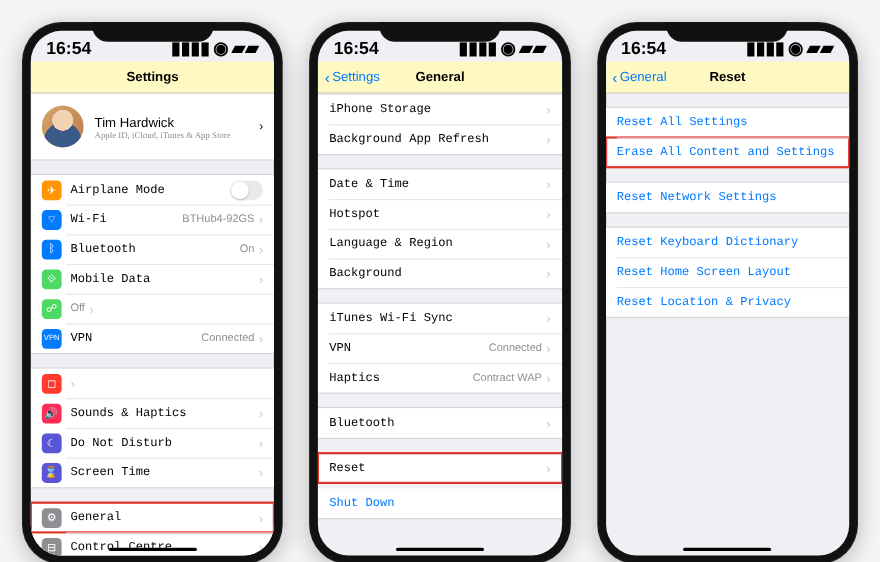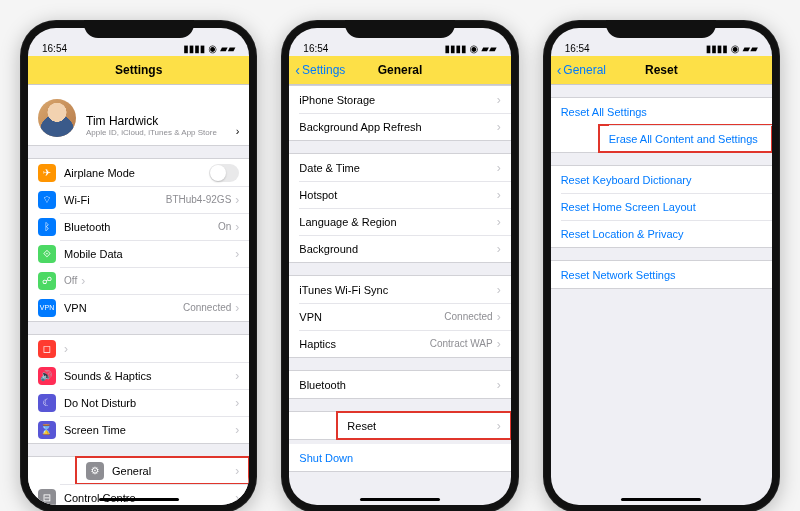--- a/index.html
+++ b/index.html
@@ -37,27 +37,27 @@
     border-bottom-left-radius: 14px;
     border-bottom-right-radius: 14px;
     z-index: 10;
   }
   .statusbar {
     height: 26px;
     display: flex;
     justify-content: space-between;
     align-items: flex-end;
     padding: 0 14px 2px;
-    font-size: 10px;
-    font-weight: 400;
+    font-size: 16px;
+    font-weight: 700;
     color: #000;
   }
   .status-icons { display: flex; gap: 3px; align-items: center; }
   .header {
-    background: #fde047;
+    background: #fef9c3;
     border-bottom: 1px solid #c8c7cc;
     height: 28px;
     display: flex;
     align-items: center;
     justify-content: center;
     position: relative;
     font-size: 12px;
     font-weight: 600;
   }
   .back {
@@ -89,54 +89,54 @@
   }
   .cell.noicon + .cell.noicon::before { left: 10px; }
   .cell .icon {
     width: 18px; height: 18px;
     border-radius: 4px;
     margin-right: 8px;
     flex: none;
     display: flex; align-items: center; justify-content: center;
     color: #fff; font-size: 10px;
   }
-  .cell .label { flex: 1; color: #000; }
+  .cell .label { flex: 1; color: #000; font-family: Liberation Mono, monospace; }
   .cell .detail { color: #8e8e93; margin-right: 4px; font-size: 10px; }
   .cell .disclose { color: #c7c7cc; font-size: 12px; }
   .cell.link .label { color: #007aff; }
   .switch {
     width: 30px; height: 18px; background: #e9e9ea;
     border-radius: 18px; position: relative;
   }
   .switch::after {
     content: ""; position: absolute; width: 16px; height: 16px;
     background: #fff; border-radius: 50%; top: 1px; left: 1px;
     box-shadow: 0 1px 2px rgba(0,0,0,.2);
   }
   .profile {
-    display: flex; align-items: flex-end;
+    display: flex; align-items: center;
     background: #fff;
     border-bottom: 1px solid #d1d1d6;
     padding: 8px 10px;
     min-height: 44px;
   }
   .avatar {
     width: 38px; height: 38px; border-radius: 50%;
     background: linear-gradient(135deg,#d9a66c,#b57a4a);
     margin-right: 10px; flex: none;
     position: relative; overflow: hidden;
   }
   .avatar::after{
     content:""; position:absolute; inset:0;
     background: radial-gradient(circle at 50% 35%, #f2d2b0 30%, transparent 31%),
                 radial-gradient(circle at 50% 85%, #3a5a8a 45%, transparent 46%);
   }
   .pname { font-size: 12px; font-weight: 500; }
-  .psub { font-size: 8px; color: #8e8e93; }
-  .highlight { outline: 2px solid #e0352b; outline-offset: -1px; margin-left: 48px; }
+  .psub { font-size: 8px; color: #8e8e93; font-family: Liberation Serif, serif; }
+  .highlight { outline: 2px solid #e0352b; outline-offset: -1px; }
   .homebar {
     position: absolute; bottom: 4px; left: 50%;
     transform: translateX(-50%);
     width: 80px; height: 3px;
     background: #000; border-radius: 3px;
   }
 </style>
 </head>
 <body>
 
@@ -346,30 +346,30 @@
       <div class="group">
         <div class="cell noicon link">
           <span class="label">Reset All Settings</span>
         </div>
         <div class="cell noicon link highlight">
           <span class="label">Erase All Content and Settings</span>
         </div>
       </div>
       <div class="group">
         <div class="cell noicon link">
+          <span class="label">Reset Network Settings</span>
+        </div>
+      </div>
+      <div class="group">
+        <div class="cell noicon link">
           <span class="label">Reset Keyboard Dictionary</span>
         </div>
         <div class="cell noicon link">
           <span class="label">Reset Home Screen Layout</span>
         </div>
         <div class="cell noicon link">
           <span class="label">Reset Location &amp; Privacy</span>
-        </div>
-      </div>
-      <div class="group">
-        <div class="cell noicon link">
-          <span class="label">Reset Network Settings</span>
         </div>
       </div>
     </div>
     <div class="homebar"></div>
   </div>
 </div>
 
 </body></html>

